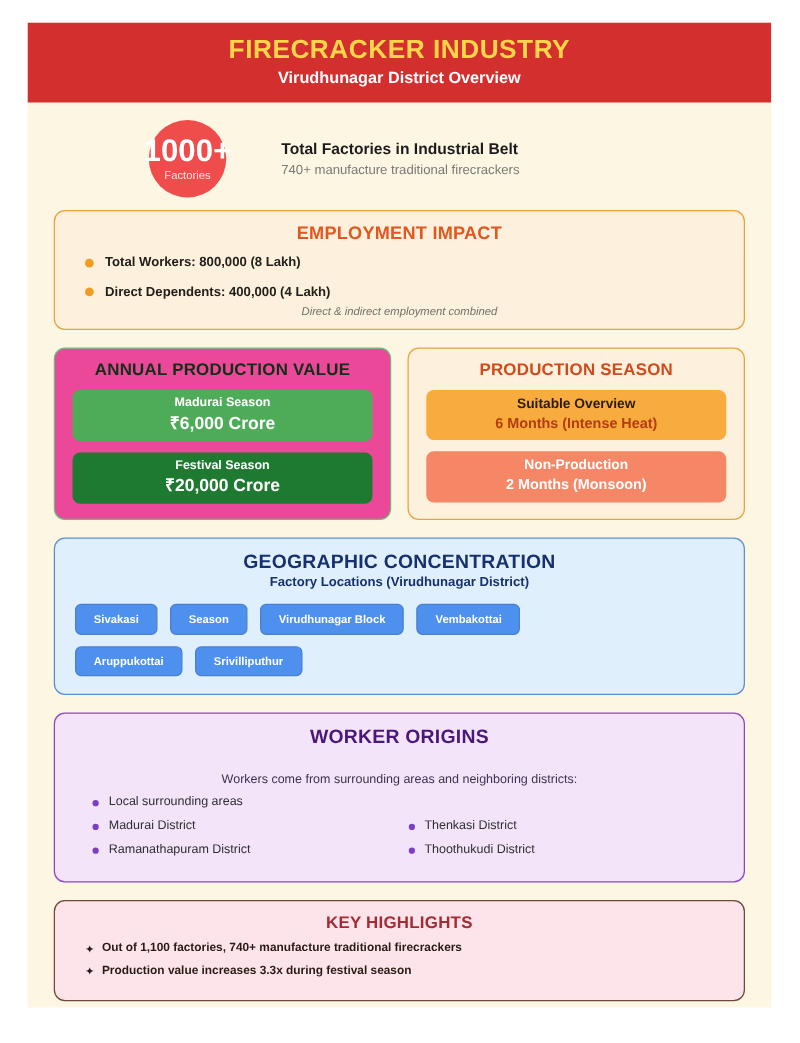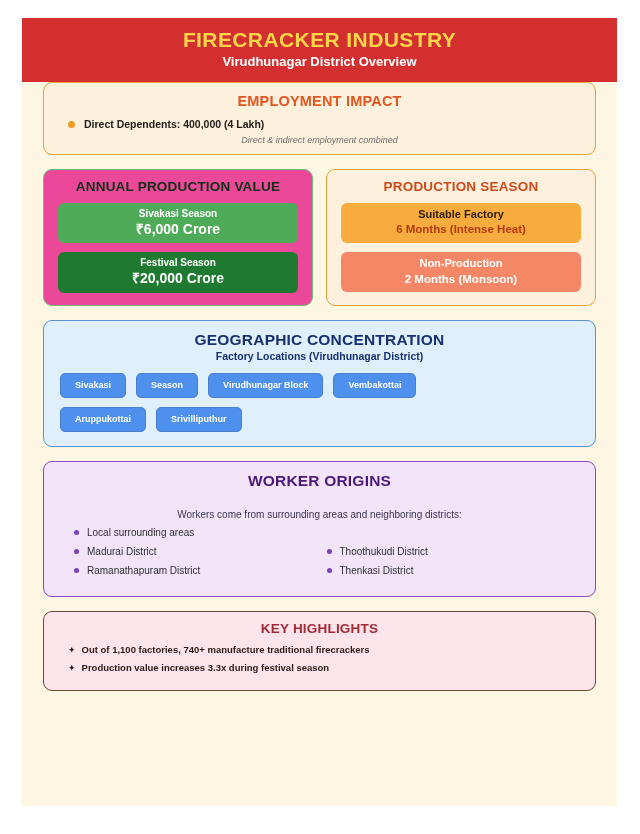--- a/index.html
+++ b/index.html
@@ -317,50 +317,64 @@
 
 <div id="poster">
 
   <div class="header">
     <div class="header-title">FIRECRACKER INDUSTRY</div>
     <div class="header-sub">Virudhunagar District Overview</div>
   </div>
 
   <div class="body-wrap">
 
+    <div class="hero">
+      <div class="hero-badge">
+        <div class="hero-badge-num">1000+</div>
+        <div class="hero-badge-label">Factories</div>
+      </div>
+      <div class="hero-text">
+        <div class="hero-title">Total Factories in Industrial Belt</div>
+        <div class="hero-sub">740+ manufacture traditional firecrackers</div>
+      </div>
+    </div>
 
     <div class="panel panel-employment">
       <div class="panel-title">EMPLOYMENT IMPACT</div>
       <div class="emp-list">
         <div class="emp-item">
           <span class="dot-orange"></span>
+          <span class="emp-text">Total Workers: 800,000 (8 Lakh)</span>
+        </div>
+        <div class="emp-item">
+          <span class="dot-orange"></span>
           <span class="emp-text">Direct Dependents: 400,000 (4 Lakh)</span>
         </div>
       </div>
       <div class="emp-note">Direct &amp; indirect employment combined</div>
     </div>
 
     <div class="two-col">
 
       <div class="panel panel-production">
         <div class="panel-title">ANNUAL PRODUCTION VALUE</div>
         <div class="value-box standard">
-          <div class="value-label">Sivakasi Season</div>
+          <div class="value-label">Madurai Season</div>
           <div class="value-amount">₹6,000 Crore</div>
         </div>
         <div class="value-box festival">
           <div class="value-label">Festival Season</div>
           <div class="value-amount">₹20,000 Crore</div>
         </div>
       </div>
 
       <div class="panel panel-season">
         <div class="panel-title">PRODUCTION SEASON</div>
         <div class="season-box suitable">
-          <div class="season-label">Suitable Factory</div>
+          <div class="season-label">Suitable Overview</div>
           <div class="season-value">6 Months (Intense Heat)</div>
         </div>
         <div class="season-box nonprod">
           <div class="season-label">Non-Production</div>
           <div class="season-value">2 Months (Monsoon)</div>
         </div>
       </div>
 
     </div>
 
@@ -397,25 +411,25 @@
             <span class="worker-text">Ramanathapuram District</span>
           </div>
         </div>
         <div class="worker-col">
           <div class="worker-item spacer">
             <span class="dot-purple"></span>
             <span class="worker-text">&nbsp;</span>
           </div>
           <div class="worker-item">
             <span class="dot-purple"></span>
+            <span class="worker-text">Thenkasi District</span>
+          </div>
+          <div class="worker-item">
+            <span class="dot-purple"></span>
             <span class="worker-text">Thoothukudi District</span>
-          </div>
-          <div class="worker-item">
-            <span class="dot-purple"></span>
-            <span class="worker-text">Thenkasi District</span>
           </div>
         </div>
       </div>
     </div>
 
     <div class="panel panel-key">
       <div class="panel-title">KEY HIGHLIGHTS</div>
       <div class="key-list">
         <div class="key-item">
           <span class="key-marker">✦</span>

